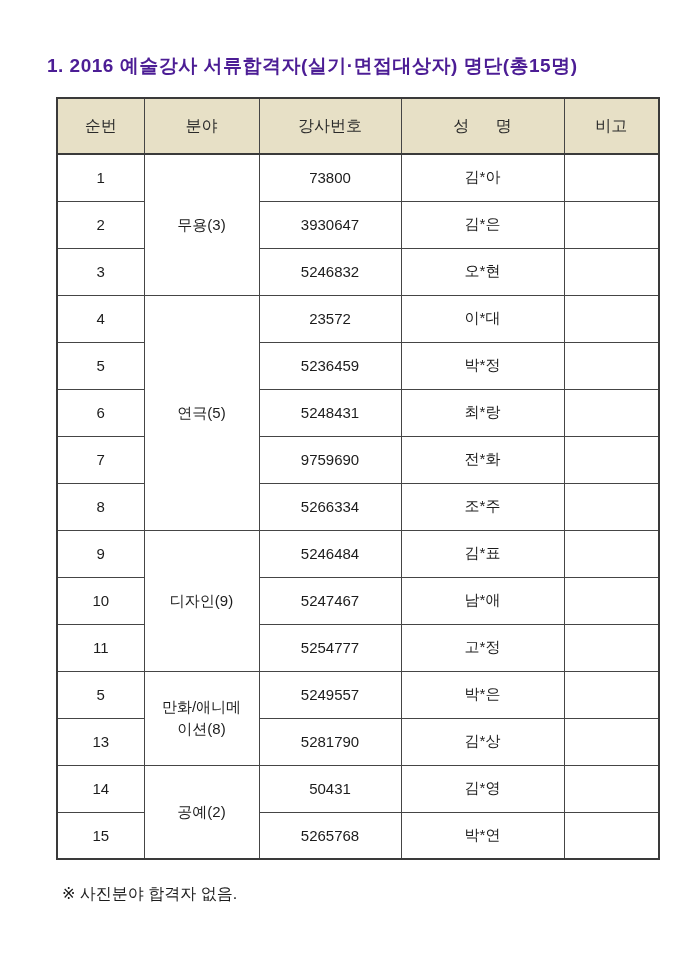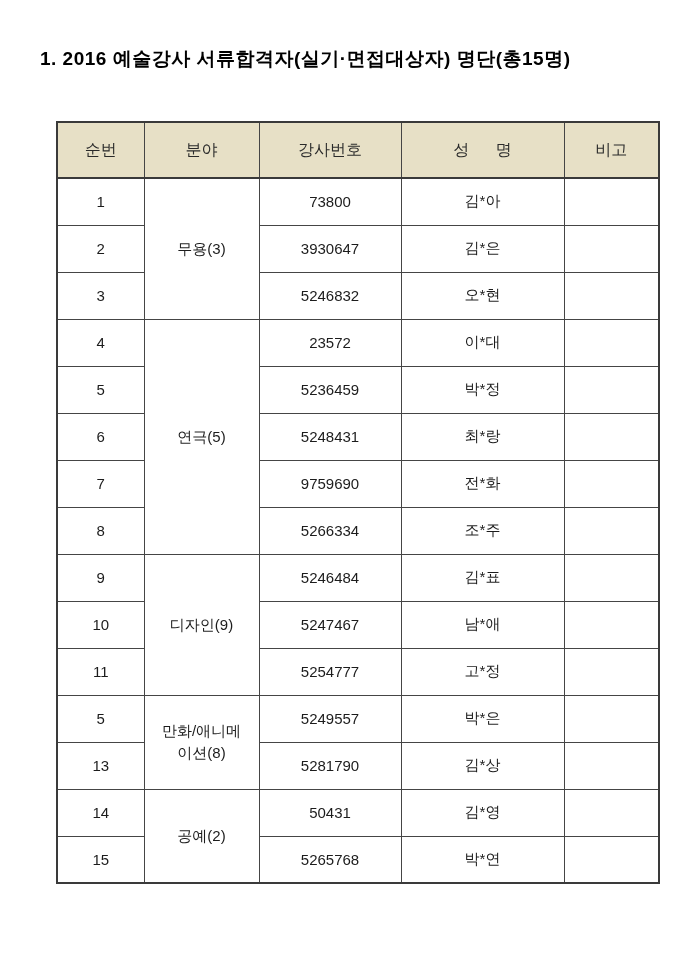--- a/index.html
+++ b/index.html
@@ -11,36 +11,35 @@
     height: 977px;
     position: relative;
     background: #ffffff;
     font-family: "Liberation Sans", "DejaVu Sans", sans-serif;
     color: #1a1a1a;
   }
   .doc-title {
     position: absolute;
     left: 40px;
     top: 46px;
-    margin: 0;
+    margin: 7px;
     font-size: 19px;
     font-weight: bold;
     letter-spacing: 0.5px;
-    color: #000000;
+    color: #4c1d95;
     white-space: pre;
   }
   table.roster {
     position: absolute;
     left: 56px;
     top: 97px;
     width: 602px;
     border-collapse: collapse;
     table-layout: fixed;
     border: 2px solid #3a3a3a;
-    margin-top: 24px;
   }
   table.roster th,
   table.roster td {
     border: 1px solid #454545;
     text-align: center;
     vertical-align: middle;
     padding: 0 2px;
     overflow: hidden;
   }
   table.roster thead tr {
@@ -194,13 +193,14 @@
       <tr>
         <td class="cell-no">15</td>
         <td class="cell-id">5265768</td>
         <td class="cell-name">박*연</td>
         <td class="cell-remark"></td>
       </tr>
     </tbody>
 </table>
 
 <div class="footnotes">
+  <div class="footnote-line">※ 사진분야 합격자 없음.</div>
 </div>
 
 </body></html>

